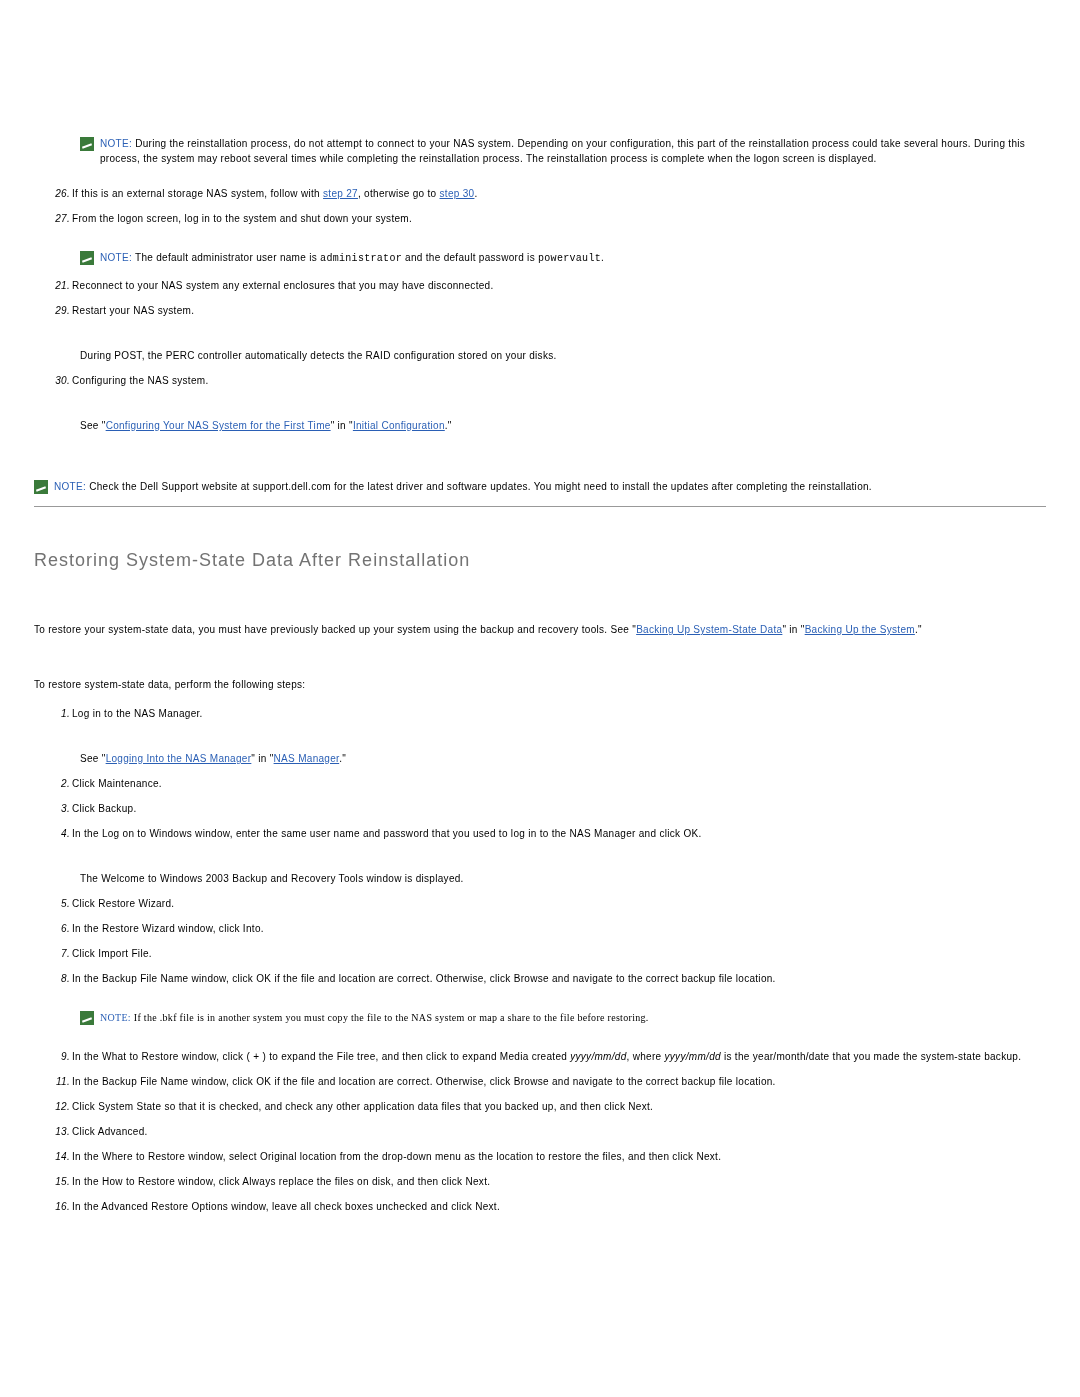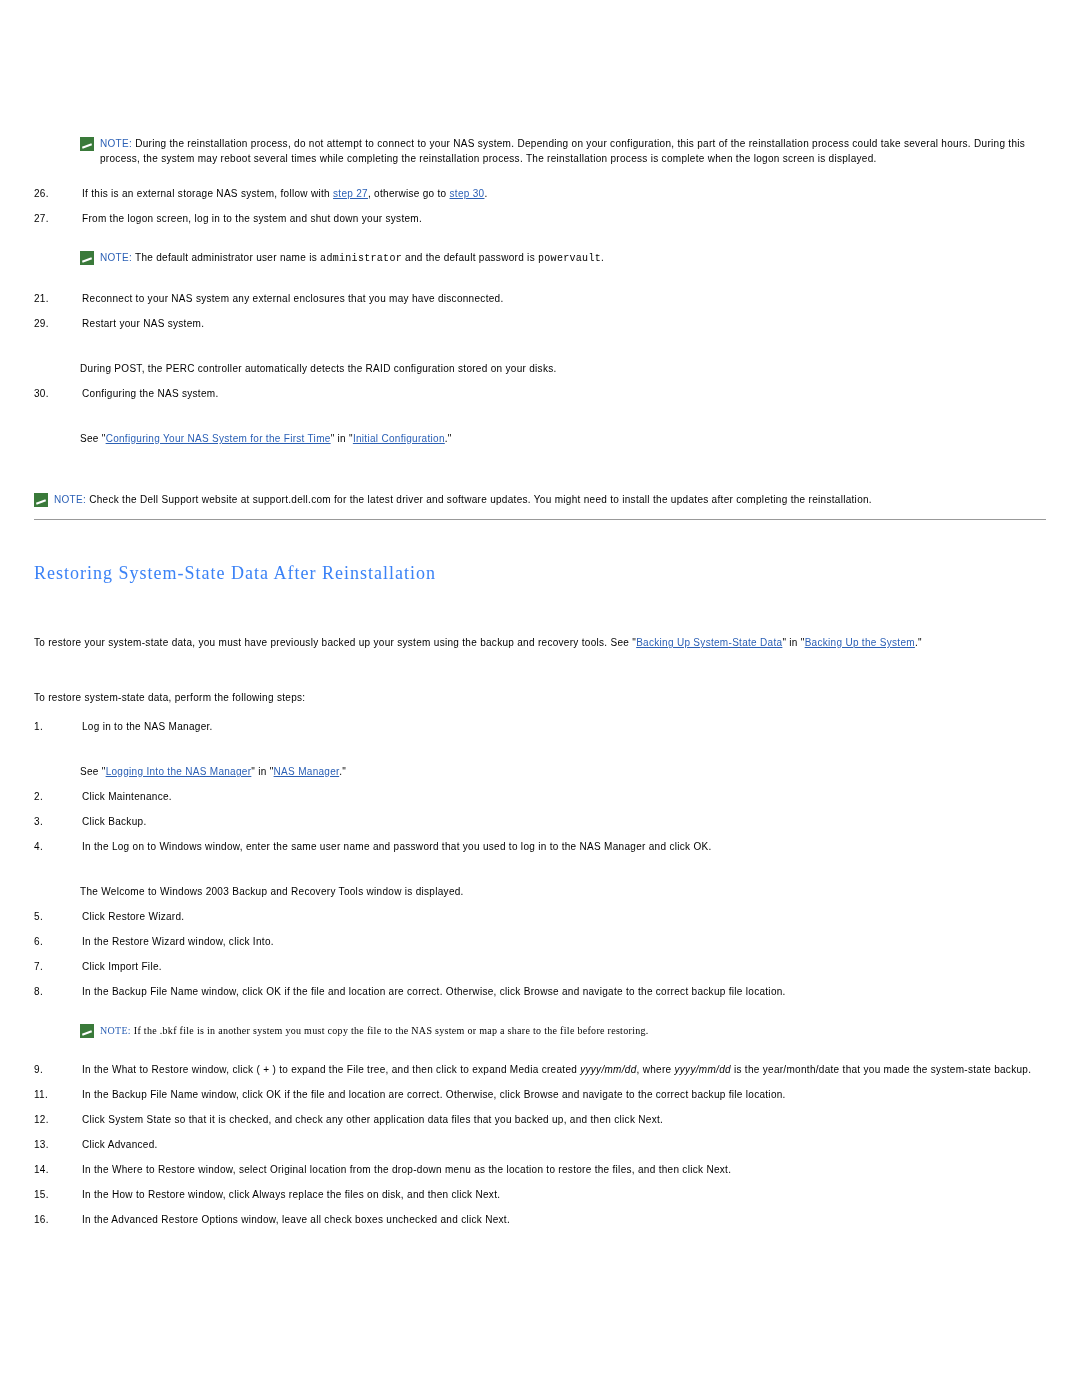--- a/index.html
+++ b/index.html
@@ -43,21 +43,23 @@
   .note-label {
     color: #2a5fb5;
     font-weight: normal;
   }
   .ol-row {
     display: flex;
     margin: 10px 0;
   }
   .ol-num {
     flex: 0 0 36px;
-    padding-right: 12px;
+    text-align: right;
+    padding-right: 2px;
+    font-style: italic;
   }
   .ol-num::after { content: "."; }
   .ol-body {
     flex: 1;
   }
   .indent-sep {
     margin: 30px 0 10px 46px;
   }
   .indent-note {
     margin-left: 46px;
@@ -71,24 +73,23 @@
     font-size: 10px;
   }
   hr.rule {
     border: none;
     border-top: 1px solid #999;
     margin: 12px 0 40px 0;
   }
   h2.section {
     font-size: 18px;
     font-weight: normal;
-    color: #3b82f6;
+    color: #737373;
     letter-spacing: 1px;
     margin: 0 0 48px 0;
-    font-family: Liberation Serif, serif;
   }
   .para {
     margin: 0 0 40px 0;
   }
   em.i { font-style: italic; }
   .first-note {
     margin-left: 46px;
     padding-top: 130px;
   }
   .gap-30 { height: 30px; }
@@ -111,21 +112,21 @@
     <div class="ol-body">
       <span>If this is an external storage NAS system, follow with </span><a class="link" href="#">step 27</a><span>, otherwise go to </span><a class="link" href="#">step 30</a><span>.</span>
     </div>
   </div>
 
   <div class="ol-row">
     <div class="ol-num">27</div>
     <div class="ol-body">From the logon screen, log in to the system and shut down your system.</div>
   </div>
 
-  <div class="note-row indent-note" style="margin-top:24px; margin-bottom:25px;">
+  <div class="note-row indent-note" style="margin-top:24px; margin-bottom:12px;">
     <div class="note-icon"></div>
     <div>
       <span class="note-label">NOTE:</span>
       <span>The default administrator user name is </span><code class="mono">administrator</code><span> and the default password is </span><code class="mono">powervault</code><span>.</span>
     </div>
   </div>
 
   <div class="ol-row">
     <div class="ol-num">21</div>
     <div class="ol-body">Reconnect to your NAS system any external enclosures that you may have disconnected.</div>

